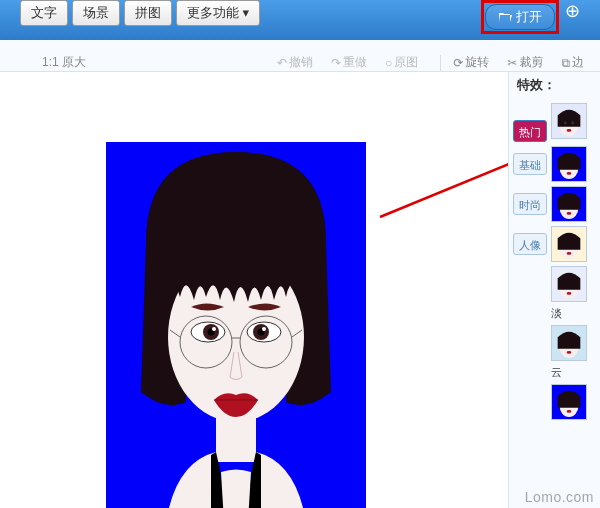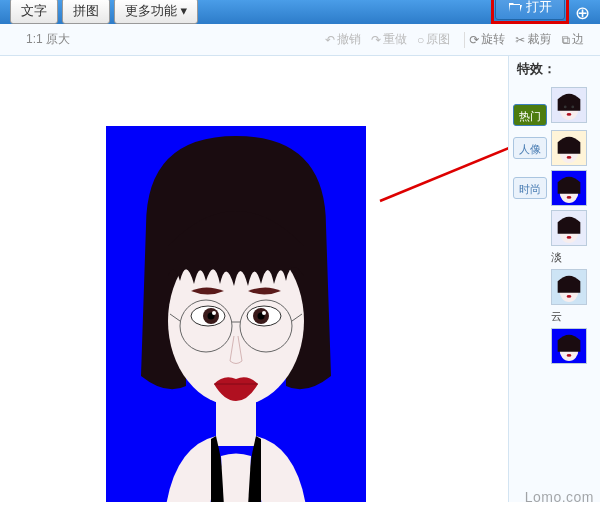--- a/index.html
+++ b/index.html
@@ -1,52 +1,53 @@
 <!DOCTYPE html>
 <html><head>
 <meta charset="utf-8">
 <style>
 * { margin: 0; padding: 0; box-sizing: border-box; }
 body { width: 600px; height: 508px; font-family: Arial, 'Microsoft YaHei', sans-serif; background: #fff; overflow: hidden; position: relative; }
 
-.top-bar { height: 24px; background: linear-gradient(#4a9de8, #2d7cc9); display: flex; align-items: flex-end; padding: 0 10px; position: relative; }
+.top-bar { height: 40px; background: linear-gradient(#4a9de8, #2d7cc9); display: flex; align-items: flex-start; padding: 0 20px; position: relative; }
 .menu-btn { background: linear-gradient(#fff, #e8e8e8); border: 1px solid #999; border-radius: 3px; padding: 3px 10px; margin-right: 4px; font-size: 13px; color: #333; cursor: pointer; }
 .open-btn-wrap { margin-left: auto; border: 3px solid #d00; padding: 1px; }
-.open-btn { background: linear-gradient(#5aa3e8, #3d8cd9); color: #fff; border: 1px solid #2265a6; border-radius: 3px; padding: 3px 12px; font-size: 13px; cursor: pointer; display: flex; align-items: center; gap: 4px; }
+.open-btn { background: linear-gradient(#5aa3e8, #3d8cd9); color: #fff; border: 1px solid #2265a6; border-radius: 11px; padding: 3px 12px; font-size: 13px; cursor: pointer; display: flex; align-items: center; gap: 4px; }
 .plus-icon { color: #fff; font-size: 18px; margin-left: 6px; cursor: pointer; }
 
-.toolbar { height: 32px; background: #f7fbff; border-bottom: 1px solid #d3e4f2; display: flex; align-items: center; padding: 0 6px; font-size: 12px; color: #666; }
+.toolbar { height: 32px; background: #f7fbff; border-bottom: 1px solid #d3e4f2; display: flex; align-items: flex-end; padding: 0 6px; font-size: 12px; color: #666; gap: 8px; }
 .tool-item { display: flex; align-items: center; margin-right: 10px; color: #888; cursor: pointer; gap: 2px; }
 .tool-item.disabled { color: #bbb; }
 .tool-sep { width: 1px; height: 16px; background: #ddd; margin: 0 4px; }
 
 .main-area { display: flex; height: calc(508px - 62px); }
 .canvas-area { flex: 1; background: #fff; position: relative; overflow: hidden; }
 .portrait { position: absolute; left: 106px; top: 70px; width: 260px; height: 380px; background: #0000fb; }
 
 .portrait svg { width: 100%; height: 100%; display: block; }
 
 .side-panel { width: 92px; background: #f7fbff; border-left: 1px solid #d3e4f2; padding: 4px; font-size: 12px; }
 .side-title { font-size: 13px; font-weight: bold; color: #333; margin-bottom: 6px; padding-left: 4px; }
 .side-row { display: flex; margin-bottom: 4px; align-items: center; }
 .side-tab { width: 34px; height: 22px; line-height: 22px; text-align: center; border: 1px solid #aac5e0; border-radius: 3px; background: #eaf2fb; color: #4a7db3; font-size: 11px; cursor: pointer; margin-right: 4px; }
-.side-tab.active { background: #4d7c0f; color: #fff; border-color: #3c7fc0; margin-top: 20px; }
+.side-tab.active { background: #be185d; color: #fff; border-color: #3c7fc0; margin-top: 20px; }
 .thumb { width: 36px; height: 36px; border: 1px solid #bcd; background: #0000fb; position: relative; overflow: hidden; }
 .thumb svg { width: 100%; height: 100%; }
 .thumb-label { font-size: 11px; color: #444; text-align: center; }
 
 .arrow { position: absolute; top: 70px; left: 370px; width: 190px; height: 80px; pointer-events: none; }
 
 .watermark { position: absolute; bottom: 3px; right: 6px; font-size: 14px; color: rgba(0,0,0,0.35); font-family: Arial; letter-spacing: 0.5px; }
 </style>
 </head>
 <body>
 
 <div class="top-bar">
   <button class="menu-btn">文字</button>
+  <button class="menu-btn">场景</button>
   <button class="menu-btn">拼图</button>
   <button class="menu-btn"><span>更多功能</span> ▾</button>
   <div class="open-btn-wrap">
     <button class="open-btn">
       <svg width="14" height="12" viewBox="0 0 14 12">
           <path fill="#fff" d="M1 2h4l1 1h6v8H1z M2 4l-1 7h11l2-7z"></path>
         </svg>
       <span>打开</span>
     </button>
   </div>
@@ -136,32 +137,41 @@
         <div class="thumb"><svg viewBox="0 0 36 36">
             <rect width="36" height="36" fill="#e4e8fb"></rect>
             <ellipse cx="18" cy="22" rx="10" ry="12" fill="#f7eeee"></ellipse>
             <path d="M6 12 Q18 0 30 12 L30 24 L6 24 Z" fill="#1a0c10"></path>
             <circle cx="14" cy="20" r="1.5" fill="#333"></circle>
             <circle cx="22" cy="20" r="1.5" fill="#333"></circle>
             <ellipse cx="18" cy="28" rx="2.5" ry="1.5" fill="#b01020"></ellipse>
           </svg></div>
       </div>
     <div class="side-row">
+        <div class="side-tab">基础</div>
+        <div class="thumb"><svg viewBox="0 0 36 36">
+            <rect width="36" height="36" fill="#0000fb"></rect>
+            <ellipse cx="18" cy="22" rx="10" ry="12" fill="#f7eeee"></ellipse>
+            <path d="M6 12 Q18 0 30 12 L30 24 L6 24 Z" fill="#1a0c10"></path>
+            <ellipse cx="18" cy="28" rx="2.5" ry="1.5" fill="#b01020"></ellipse>
+          </svg></div>
+      </div>
+    <div class="side-row">
+        <div class="side-tab">时尚</div>
+        <div class="thumb"><svg viewBox="0 0 36 36">
+            <rect width="36" height="36" fill="#0000fb"></rect>
+            <ellipse cx="18" cy="22" rx="10" ry="12" fill="#f7eeee"></ellipse>
+            <path d="M6 12 Q18 0 30 12 L30 24 L6 24 Z" fill="#1a0c10"></path>
+            <ellipse cx="18" cy="28" rx="2.5" ry="1.5" fill="#b01020"></ellipse>
+          </svg></div>
+      </div>
+    <div class="side-row">
         <div class="side-tab">人像</div>
         <div class="thumb"><svg viewBox="0 0 36 36">
             <rect width="36" height="36" fill="#fff4d8"></rect>
-            <ellipse cx="18" cy="22" rx="10" ry="12" fill="#f7eeee"></ellipse>
-            <path d="M6 12 Q18 0 30 12 L30 24 L6 24 Z" fill="#1a0c10"></path>
-            <ellipse cx="18" cy="28" rx="2.5" ry="1.5" fill="#b01020"></ellipse>
-          </svg></div>
-      </div>
-    <div class="side-row">
-        <div class="side-tab">时尚</div>
-        <div class="thumb"><svg viewBox="0 0 36 36">
-            <rect width="36" height="36" fill="#0000fb"></rect>
             <ellipse cx="18" cy="22" rx="10" ry="12" fill="#f7eeee"></ellipse>
             <path d="M6 12 Q18 0 30 12 L30 24 L6 24 Z" fill="#1a0c10"></path>
             <ellipse cx="18" cy="28" rx="2.5" ry="1.5" fill="#b01020"></ellipse>
           </svg></div>
       </div>
     <div class="side-row">
         <div style="width:38px"></div>
         <div class="thumb"><svg viewBox="0 0 36 36">
             <rect width="36" height="36" fill="#e8ecfb"></rect>
             <ellipse cx="18" cy="22" rx="10" ry="12" fill="#f7eeee"></ellipse>

